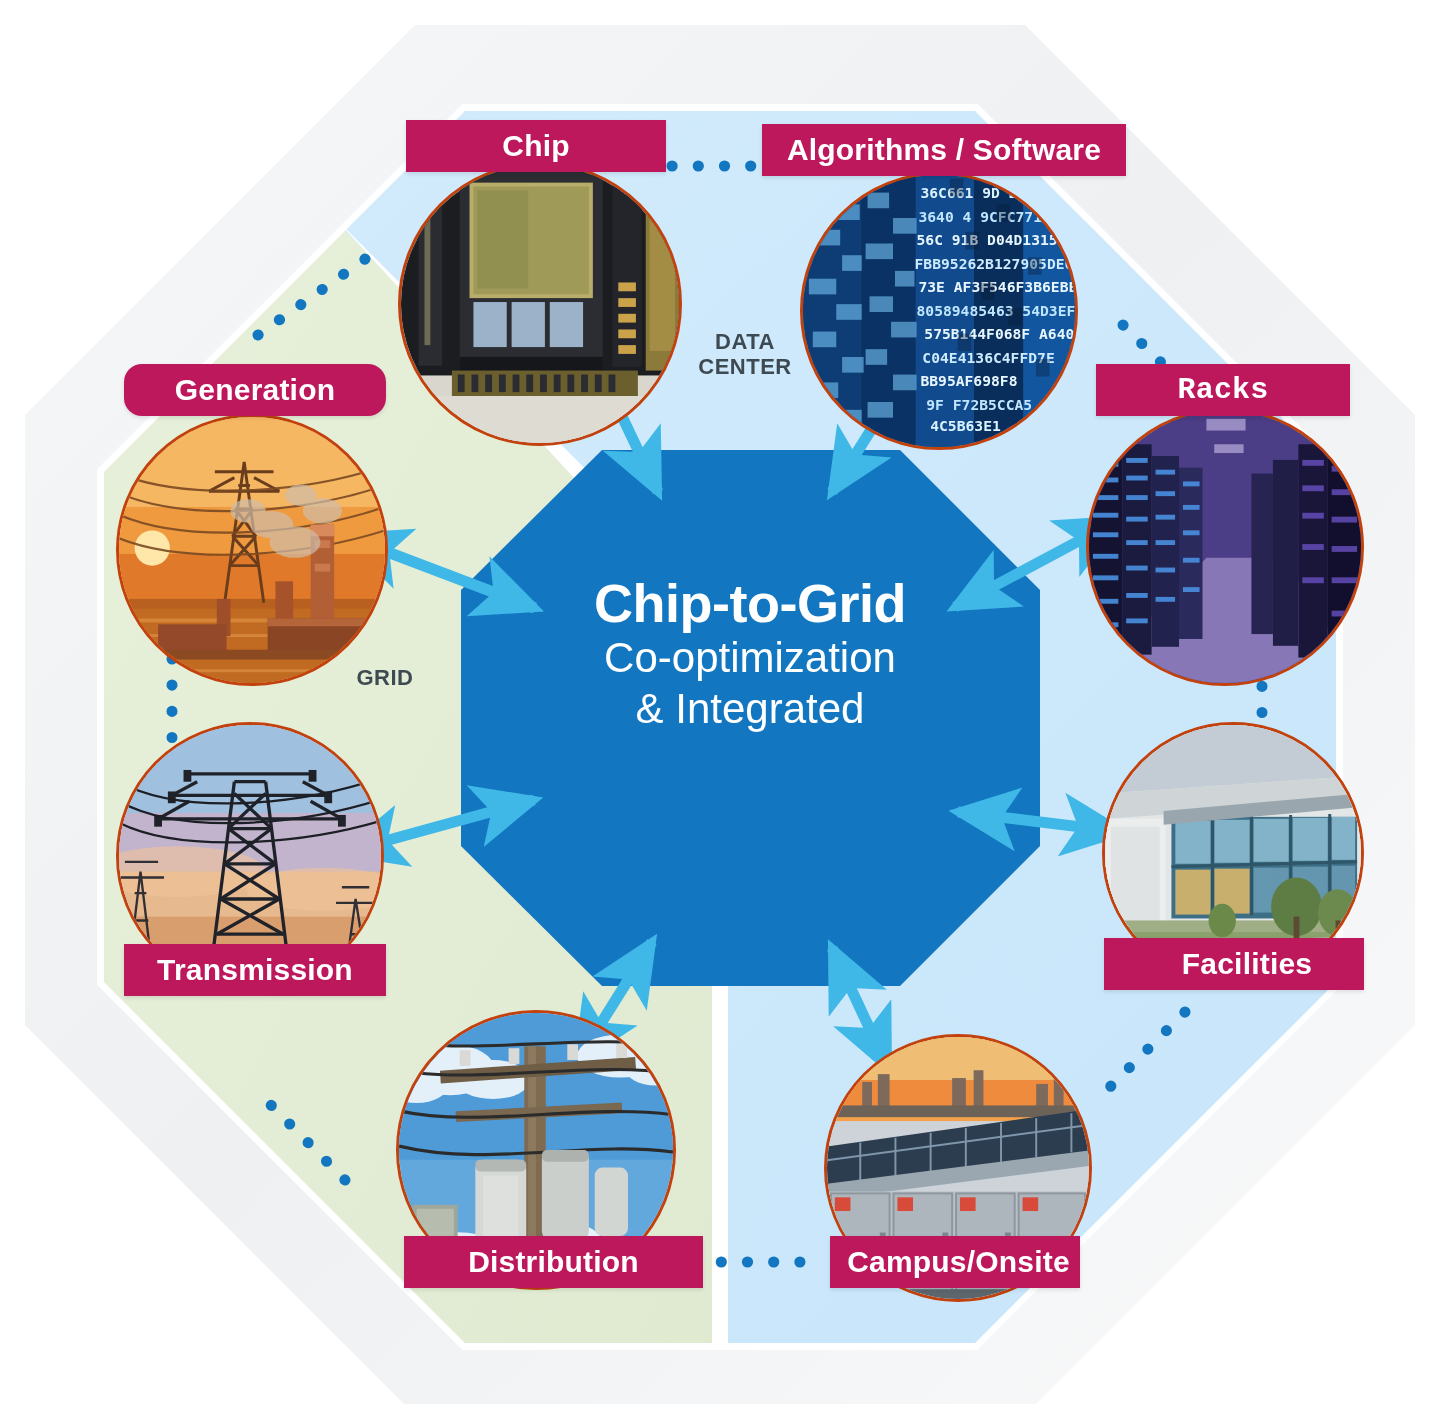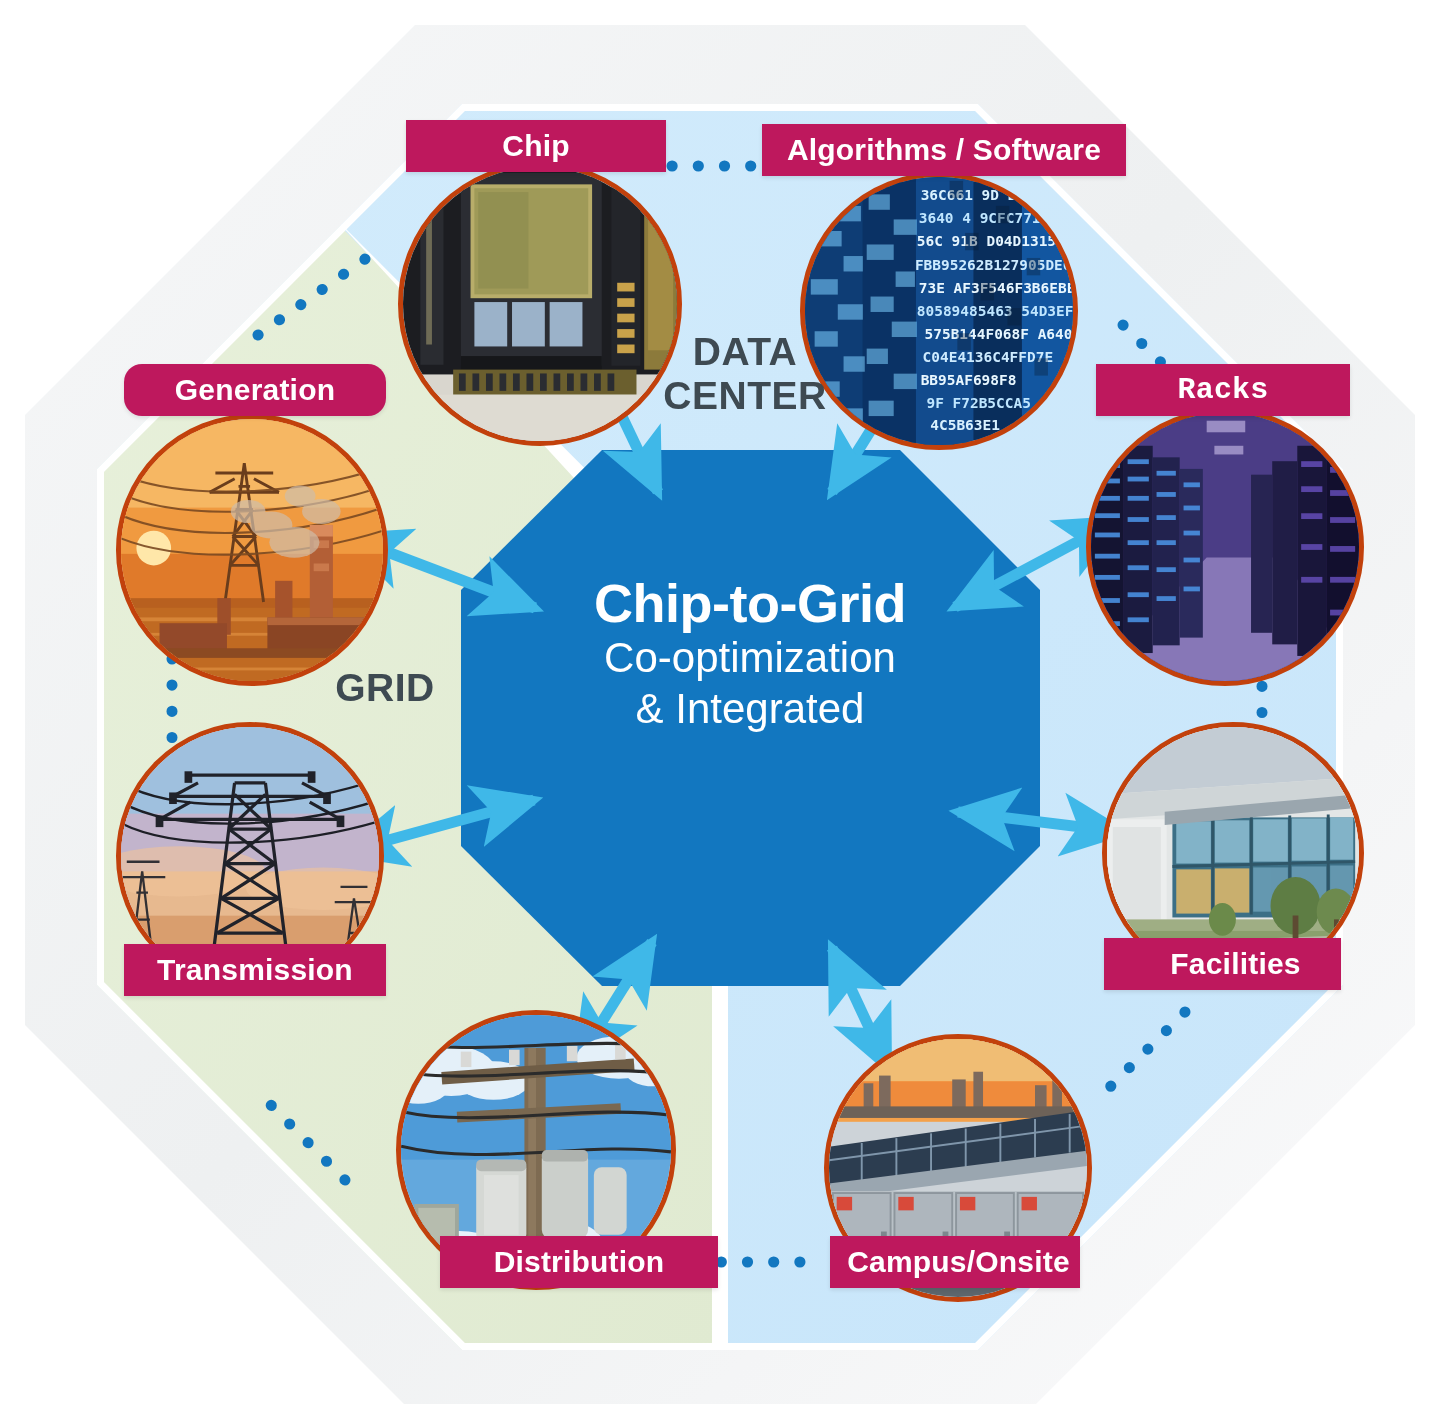--- a/index.html
+++ b/index.html
@@ -9,21 +9,21 @@
     font-family: "Liberation Sans", sans-serif;
     overflow: hidden;
   }
   #stage { position: relative; width: 1440px; height: 1404px; background:#fff; }
   #stage svg.layer { position:absolute; left:0; top:0; width:1440px; height:1404px; }
 
   
   .node { position:absolute; }
   .circle {
     position:absolute; border-radius:50%;
-    border:5px solid #c2410c;
+    border:3px solid #c2410c;
     overflow:hidden;
     background:#cfe6f7;
   }
   .circle .photo { position:absolute; inset:0; }
 
   
   .nlabel {
     position:absolute;
     background:#be185d;
     color:#ffffff;
@@ -36,21 +36,21 @@
     line-height:1;
     padding:0 16px;
     height:52px;
   }
 
   
   .region-label {
     position:absolute;
     color:#3e4a52;
     font-weight:bold;
-    font-size:39px;
+    font-size:22px;
     line-height:1.12;
     text-align:center;
     letter-spacing:.5px;
   }
 
   
   #center-text {
     position:absolute;
     left:470px; top:575px;
     width:560px;
@@ -363,21 +363,21 @@
           <ellipse cx="196" cy="186" rx="26" ry="30" fill="#5e7d44"></ellipse>
           <rect x="193" y="196" width="6" height="32" fill="#5d4a32"></rect>
           <ellipse cx="238" cy="192" rx="20" ry="24" fill="#6d8a4e"></ellipse>
           <rect x="236" y="200" width="5" height="26" fill="#5d4a32"></rect>
           <ellipse cx="120" cy="200" rx="14" ry="17" fill="#6b8a4a"></ellipse>
         </g>
 
         <polygon points="40,262 110,226 146,226 96,262" fill="#cfcec0"></polygon>
       </svg>
     </div>
-    <div class="nlabel" style="left:1104px; top:938px; width:237px;padding-left:42px;">Facilities</div>
+    <div class="nlabel" style="left:1104px; top:938px; width:260px;padding-left:42px;">Facilities</div>
   </div>
 
   <div class="node">
     <div class="circle" style="left:824px; top:1034px; width:268px; height:268px;">
       <svg class="photo" viewBox="0 0 268 268" preserveAspectRatio="xMidYMid slice">
         <rect width="268" height="268" fill="#cdd3d8"></rect>
 
         <rect x="0" y="0" width="268" height="86" fill="#f4a14a"></rect>
         <rect x="0" y="0" width="268" height="44" fill="#f0bd74"></rect>
         <rect x="0" y="44" width="268" height="28" fill="#ef8b3c"></rect>
@@ -473,21 +473,21 @@
           <rect x="146" y="140" width="48" height="12" rx="5" fill="#aeb2ae"></rect>
           <rect x="200" y="158" width="34" height="70" rx="8" fill="#d2d6d2"></rect>
         </g>
 
         <rect x="14" y="196" width="46" height="60" fill="#9fa79c"></rect>
         <rect x="18" y="200" width="38" height="52" fill="#b6bcae"></rect>
 
         <rect x="0" y="254" width="280" height="26" fill="#7e8f62"></rect>
       </svg>
     </div>
-    <div class="nlabel" style="left:404px; top:1236px; width:278px;margin-left:36px;">Distribution</div>
+    <div class="nlabel" style="left:404px; top:1236px; width:299px;">Distribution</div>
   </div>
 
   <div class="node">
     <div class="circle" style="left:116px; top:722px; width:268px; height:268px;">
       <svg class="photo" viewBox="0 0 268 268" preserveAspectRatio="xMidYMid slice">
         <rect width="268" height="268" fill="#c9b8c6"></rect>
         <rect x="0" y="0" width="268" height="110" fill="#9fc0de"></rect>
         <rect x="0" y="90" width="268" height="70" fill="#c2b4cc"></rect>
         <rect x="0" y="150" width="268" height="60" fill="#e7b98f"></rect>
         <rect x="0" y="196" width="268" height="72" fill="#d99e6e"></rect>

